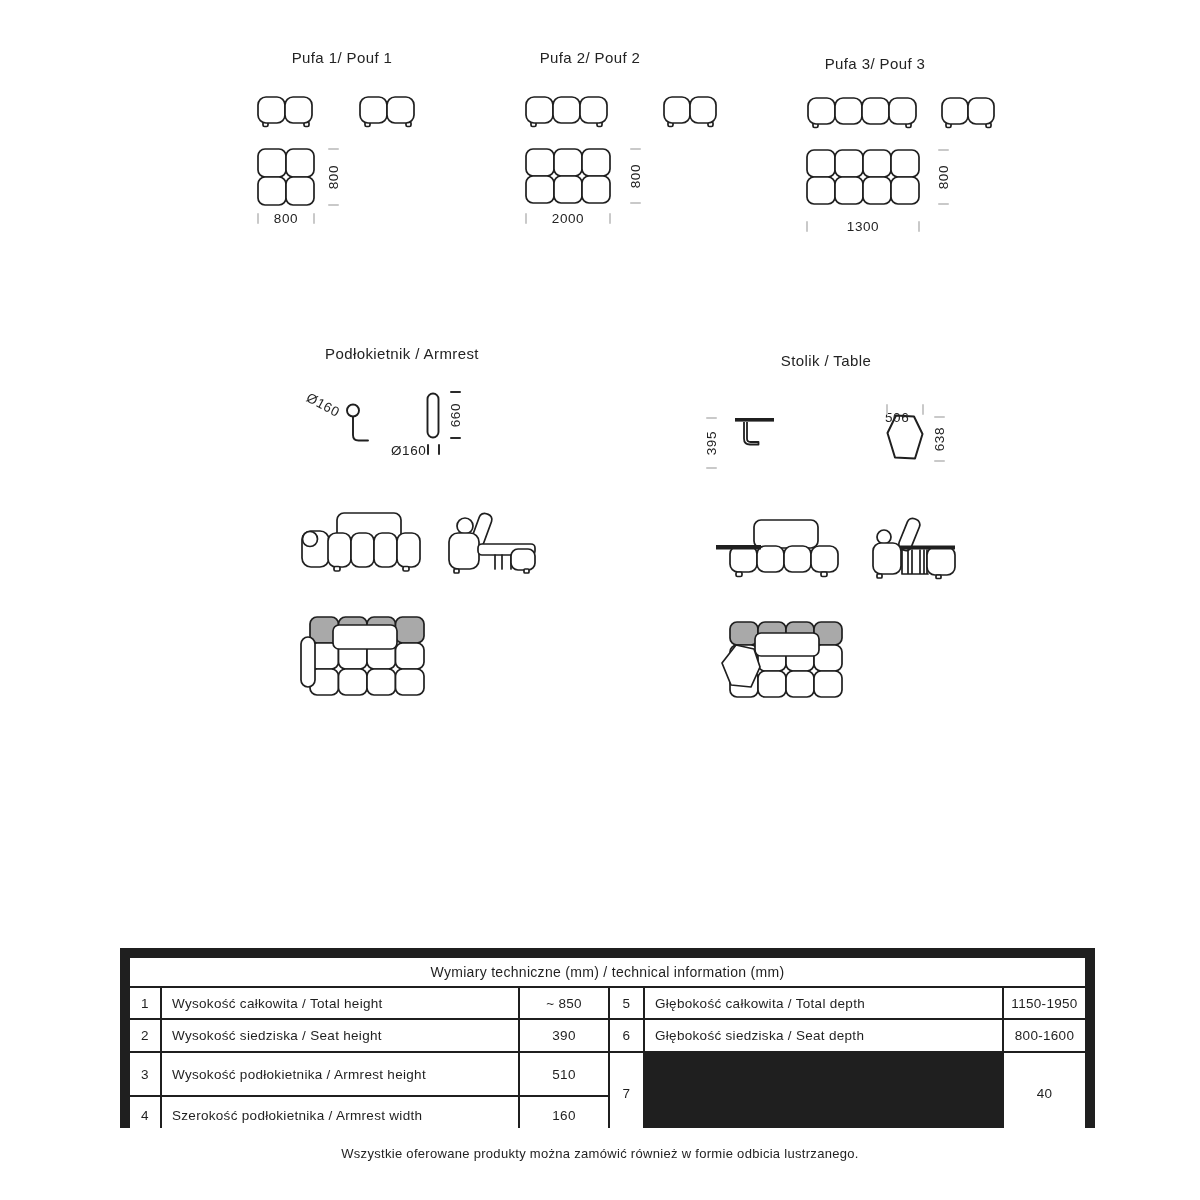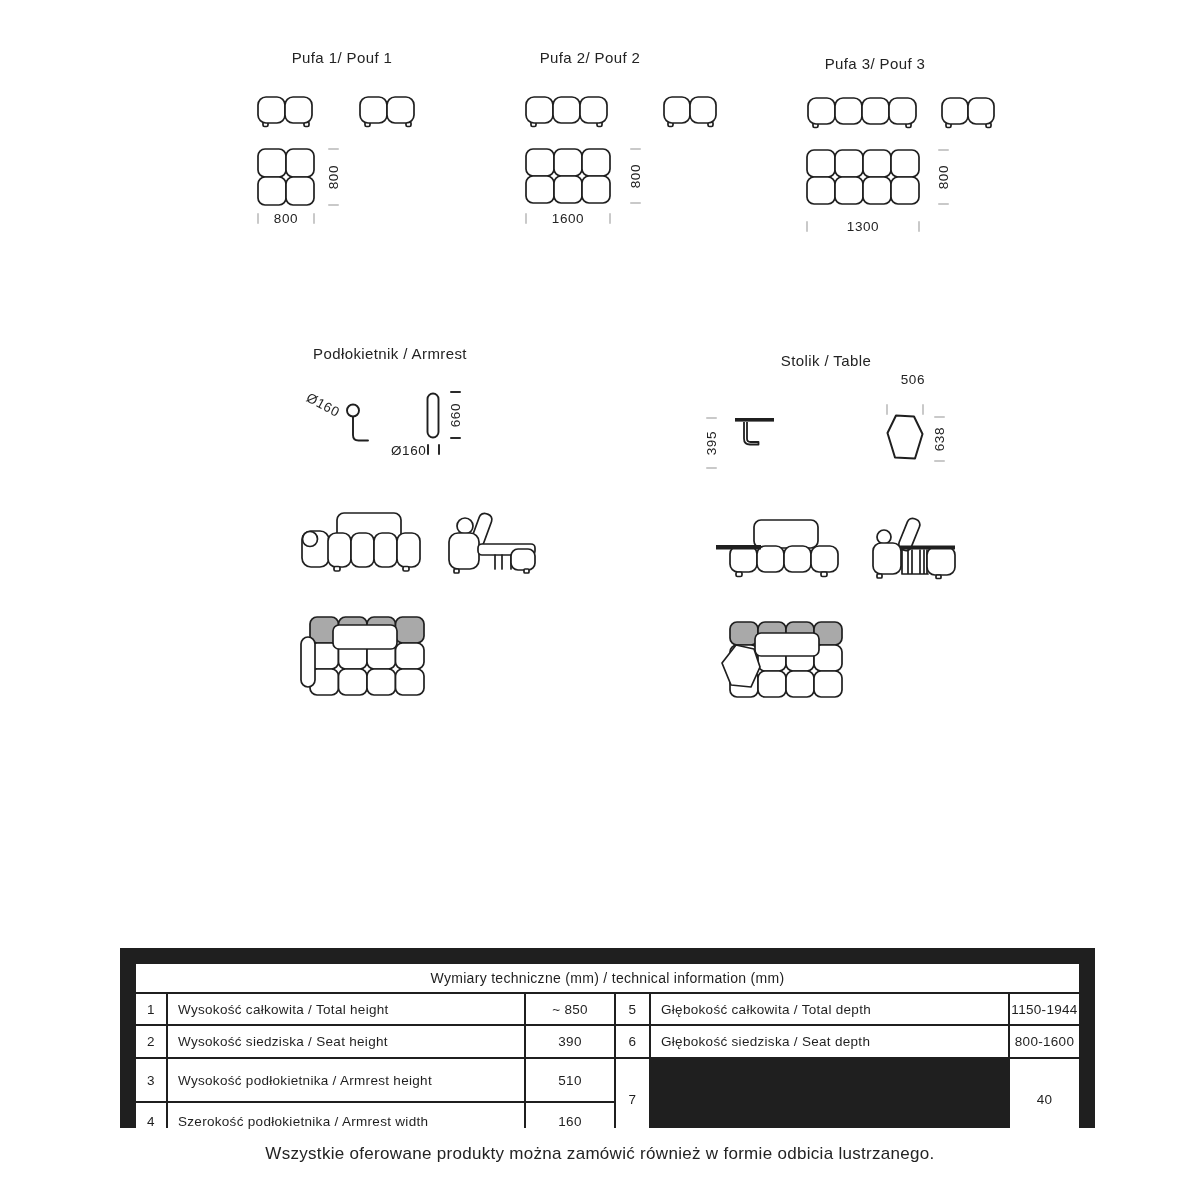--- a/index.html
+++ b/index.html
@@ -11,26 +11,26 @@
   .vdim .lbl{writing-mode:vertical-rl;transform:rotate(180deg);font-size:13.5px;font-weight:500;letter-spacing:.6px;color:#232323;}
   .tickh{width:11px;height:2px;background:#c9c9c9;border-radius:1px;display:block;}
   .tickv{width:2px;height:11px;background:#c9c9c9;border-radius:1px;display:block;}
   .dark{background:#2a2a2a;}
   .hdim{display:flex;align-items:center;justify-content:space-between;}
   svg{display:block;overflow:visible;}
   svg *{vector-effect:non-scaling-stroke;}
   .spec{left:120px;top:948px;width:975px;height:180px;display:grid;
         grid-template-columns:30px 356px 88px 33px 357px auto;
         grid-template-rows:28px 30px 31px 42px 37px;
-        gap:2px;background:#1f1f1f;padding:16px;box-sizing:border-box;}
+        gap:2px;background:#1f1f1f;padding:10px;box-sizing:border-box;}
   .cell{background:#fff;display:flex;align-items:center;font-size:13.5px;letter-spacing:.3px;color:#1f1f1f;}
   .cell.center{justify-content:center;}
   .cell.lab{padding-left:10px;}
   .cell.hdr{justify-content:center;font-size:14px;}
-  .footer{left:0;top:1143px;width:1200px;text-align:center;font-size:17px;line-height:21px;letter-spacing:.3px;color:#232323;}
+  .footer{left:0;top:1143px;width:1200px;text-align:center;font-size:13px;line-height:21px;letter-spacing:.3px;color:#232323;}
 </style>
 </head>
 <body>
 
 <div class="abs title" style="left:262px;top:49px;width:160px">Pufa 1/ Pouf 1</div>
 <svg class="abs" style="left:256px;top:95px" width="60" height="34" viewBox="0 0 60 34">
   <g fill="#fff" stroke="#1f1f1f" stroke-width="1.7" stroke-linejoin="round">
     <rect x="7" y="26.5" width="5" height="5" rx="1.5"></rect>
       <rect x="48" y="26.5" width="5" height="5" rx="1.5"></rect>
     <rect x="2" y="2" width="27" height="26" rx="8"></rect>
@@ -92,21 +92,21 @@
       <rect x="57" y="28" width="28" height="27" rx="7"></rect>
   </g>
 </svg>
 <div class="abs vdim" style="left:628px;top:148px;height:56px;width:14px">
   <span class="tickh"></span>
   <span class="lbl">800</span>
   <span class="tickh"></span>
 </div>
 <div class="abs hdim" style="left:525px;top:211px;width:86px;height:15px">
   <span class="tickv"></span>
-  <span class="dim-label">1600</span>
+  <span class="dim-label">2000</span>
   <span class="tickv"></span>
 </div>
 
 <div class="abs title" style="left:793px;top:55px;width:164px">Pufa 3/ Pouf 3</div>
 <svg class="abs" style="left:806px;top:96px" width="112" height="34" viewBox="0 0 112 34">
   <g fill="#fff" stroke="#1f1f1f" stroke-width="1.7" stroke-linejoin="round">
     <rect x="7" y="26.5" width="5" height="5" rx="1.5"></rect>
       <rect x="100" y="26.5" width="5" height="5" rx="1.5"></rect>
     <rect x="2" y="2" width="27" height="26" rx="8"></rect>
       <rect x="29" y="2" width="27" height="26" rx="8"></rect>
@@ -138,21 +138,21 @@
   <span class="tickh"></span>
   <span class="lbl">800</span>
   <span class="tickh"></span>
 </div>
 <div class="abs hdim" style="left:806px;top:219px;width:114px;height:15px">
   <span class="tickv"></span>
   <span class="dim-label">1300</span>
   <span class="tickv"></span>
 </div>
 
-<div class="abs title" style="left:306px;top:345px;width:168px">Podłokietnik / Armrest</div>
+<div class="abs title" style="left:318px;top:345px;width:168px">Podłokietnik / Armrest</div>
 <div class="abs dim-label" style="left:311px;top:390px;transform:rotate(28deg);transform-origin:0 0">Ø160</div>
 <svg class="abs" style="left:344px;top:403px" width="26" height="42" viewBox="0 0 26 42">
   <g fill="none" stroke="#1f1f1f" stroke-width="1.9" stroke-linecap="round" stroke-linejoin="round">
     <circle cx="9" cy="7.5" r="6" fill="#fff"></circle>
     <path d="M9,14 V32 Q9,37.5 14.5,37.5 H24"></path>
   </g>
 </svg>
 <svg class="abs" style="left:426px;top:392px" width="14" height="47" viewBox="0 0 14 47">
   <rect x="1.5" y="1.5" width="11" height="44" rx="5.5" fill="#fff" stroke="#1f1f1f" stroke-width="1.9"></rect>
 </svg>
@@ -171,21 +171,21 @@
   <path d="M10,7 V23.5 Q10,29.5 16,29.5 H24.5 V27 H16.5 Q13,27 13,23.5 V7" fill="none" stroke="#1f1f1f" stroke-width="1.8" stroke-linejoin="round"></path>
 </svg>
 <div class="abs vdim" style="left:704px;top:417px;height:52px;width:14px">
   <span class="tickh"></span>
   <span class="lbl">395</span>
   <span class="tickh"></span>
 </div>
 <svg class="abs" style="left:885px;top:413px" width="40" height="49" viewBox="0 0 40 49">
   <path d="M11,2.5 L29,3.5 L37.5,21 L30,45.5 L10,44.5 L2.5,20 Z" fill="#fff" stroke="#1f1f1f" stroke-width="2" stroke-linejoin="round"></path>
 </svg>
-<div class="abs dim-label" style="left:885px;top:372px;width:40px;text-align:right">506</div>
+<div class="abs dim-label" style="left:885px;top:410px;width:40px;text-align:left">506</div>
 <div class="abs tickv" style="left:886px;top:404px"></div>
 <div class="abs tickv" style="left:922px;top:404px"></div>
 <div class="abs vdim" style="left:932px;top:416px;height:46px;width:14px">
   <span class="tickh"></span>
   <span class="lbl">638</span>
   <span class="tickh"></span>
 </div>
 
 <svg class="abs" style="left:300px;top:510px" width="130" height="62" viewBox="0 0 130 62">
   <g fill="#fff" stroke="#1f1f1f" stroke-width="1.7" stroke-linejoin="round">
@@ -283,21 +283,21 @@
 </svg>
 
 <div class="abs spec">
   <div class="cell hdr" style="grid-area:1/1/2/7">Wymiary techniczne (mm) / technical information (mm)</div>
 
   <div class="cell center" style="grid-area:2/1">1</div>
   <div class="cell lab" style="grid-area:2/2">Wysokość całkowita / Total height</div>
   <div class="cell center" style="grid-area:2/3">~ 850</div>
   <div class="cell center" style="grid-area:2/4">5</div>
   <div class="cell lab" style="grid-area:2/5">Głębokość całkowita / Total depth</div>
-  <div class="cell center" style="grid-area:2/6">1150-1944</div>
+  <div class="cell center" style="grid-area:2/6">1150-1950</div>
 
   <div class="cell center" style="grid-area:3/1">2</div>
   <div class="cell lab" style="grid-area:3/2">Wysokość siedziska / Seat height</div>
   <div class="cell center" style="grid-area:3/3">390</div>
   <div class="cell center" style="grid-area:3/4">6</div>
   <div class="cell lab" style="grid-area:3/5">Głębokość siedziska / Seat depth</div>
   <div class="cell center" style="grid-area:3/6">800-1600</div>
 
   <div class="cell center" style="grid-area:4/1">3</div>
   <div class="cell lab" style="grid-area:4/2">Wysokość podłokietnika / Armrest height</div>

